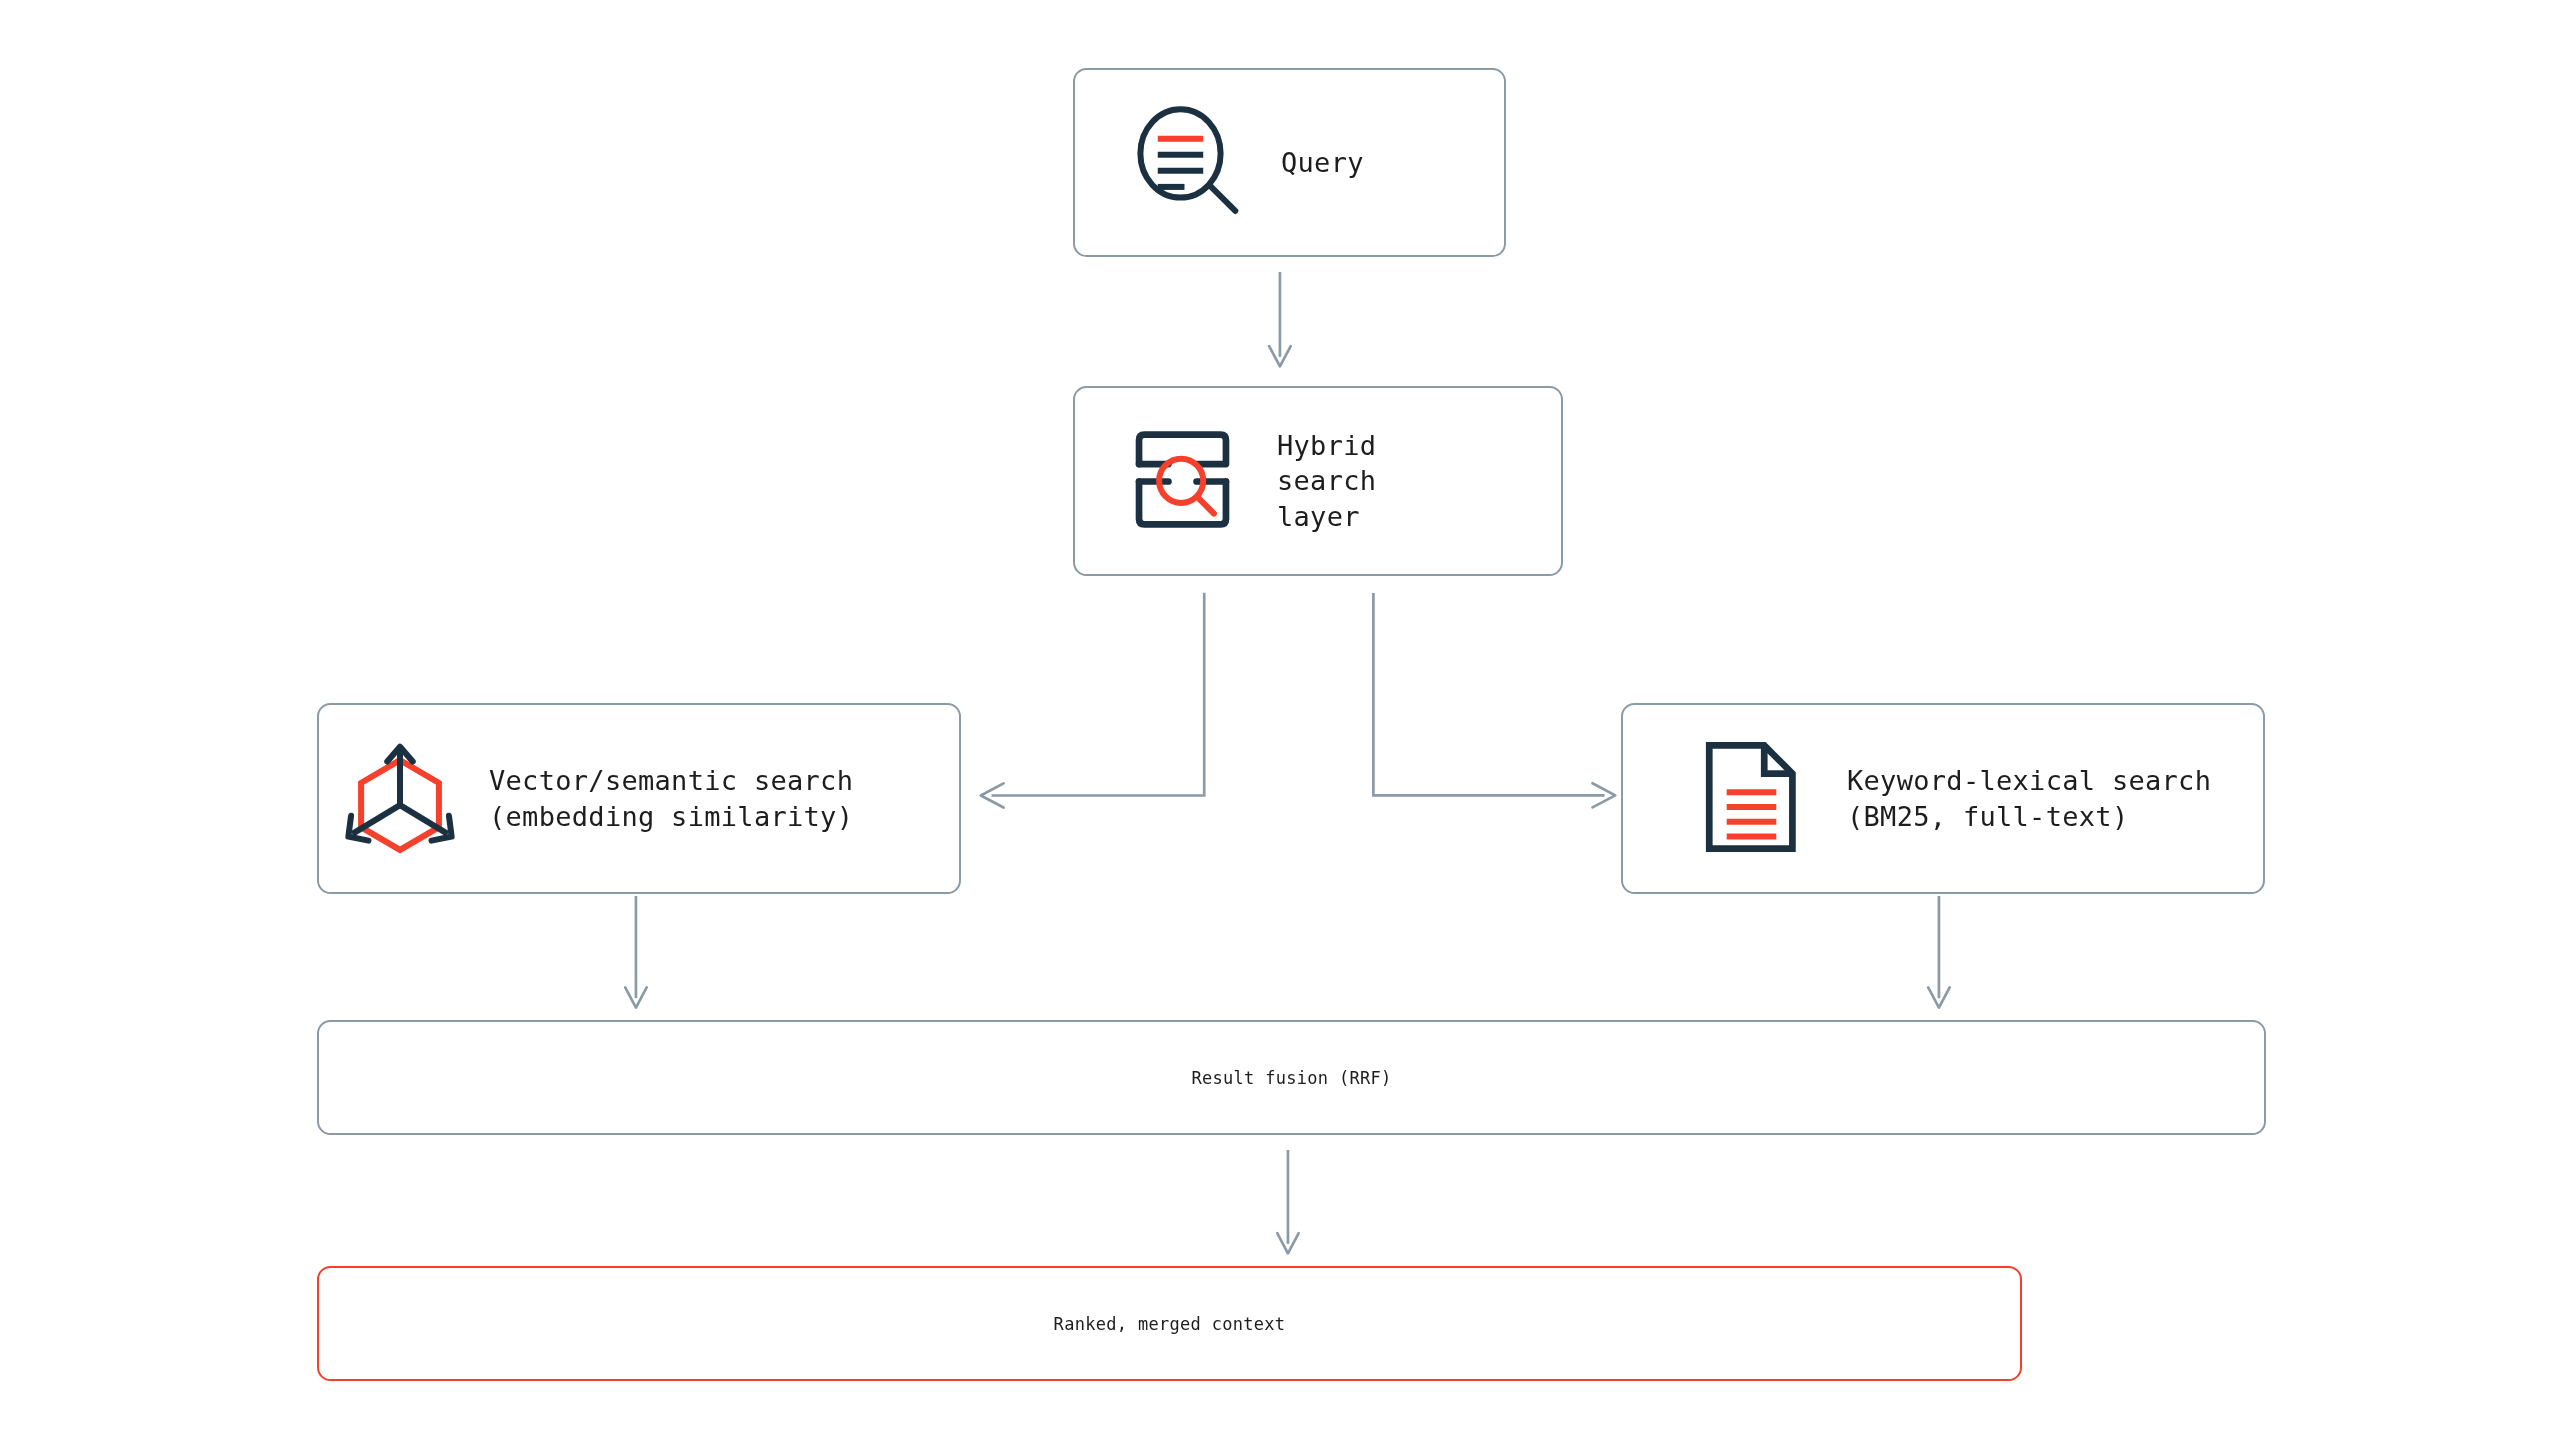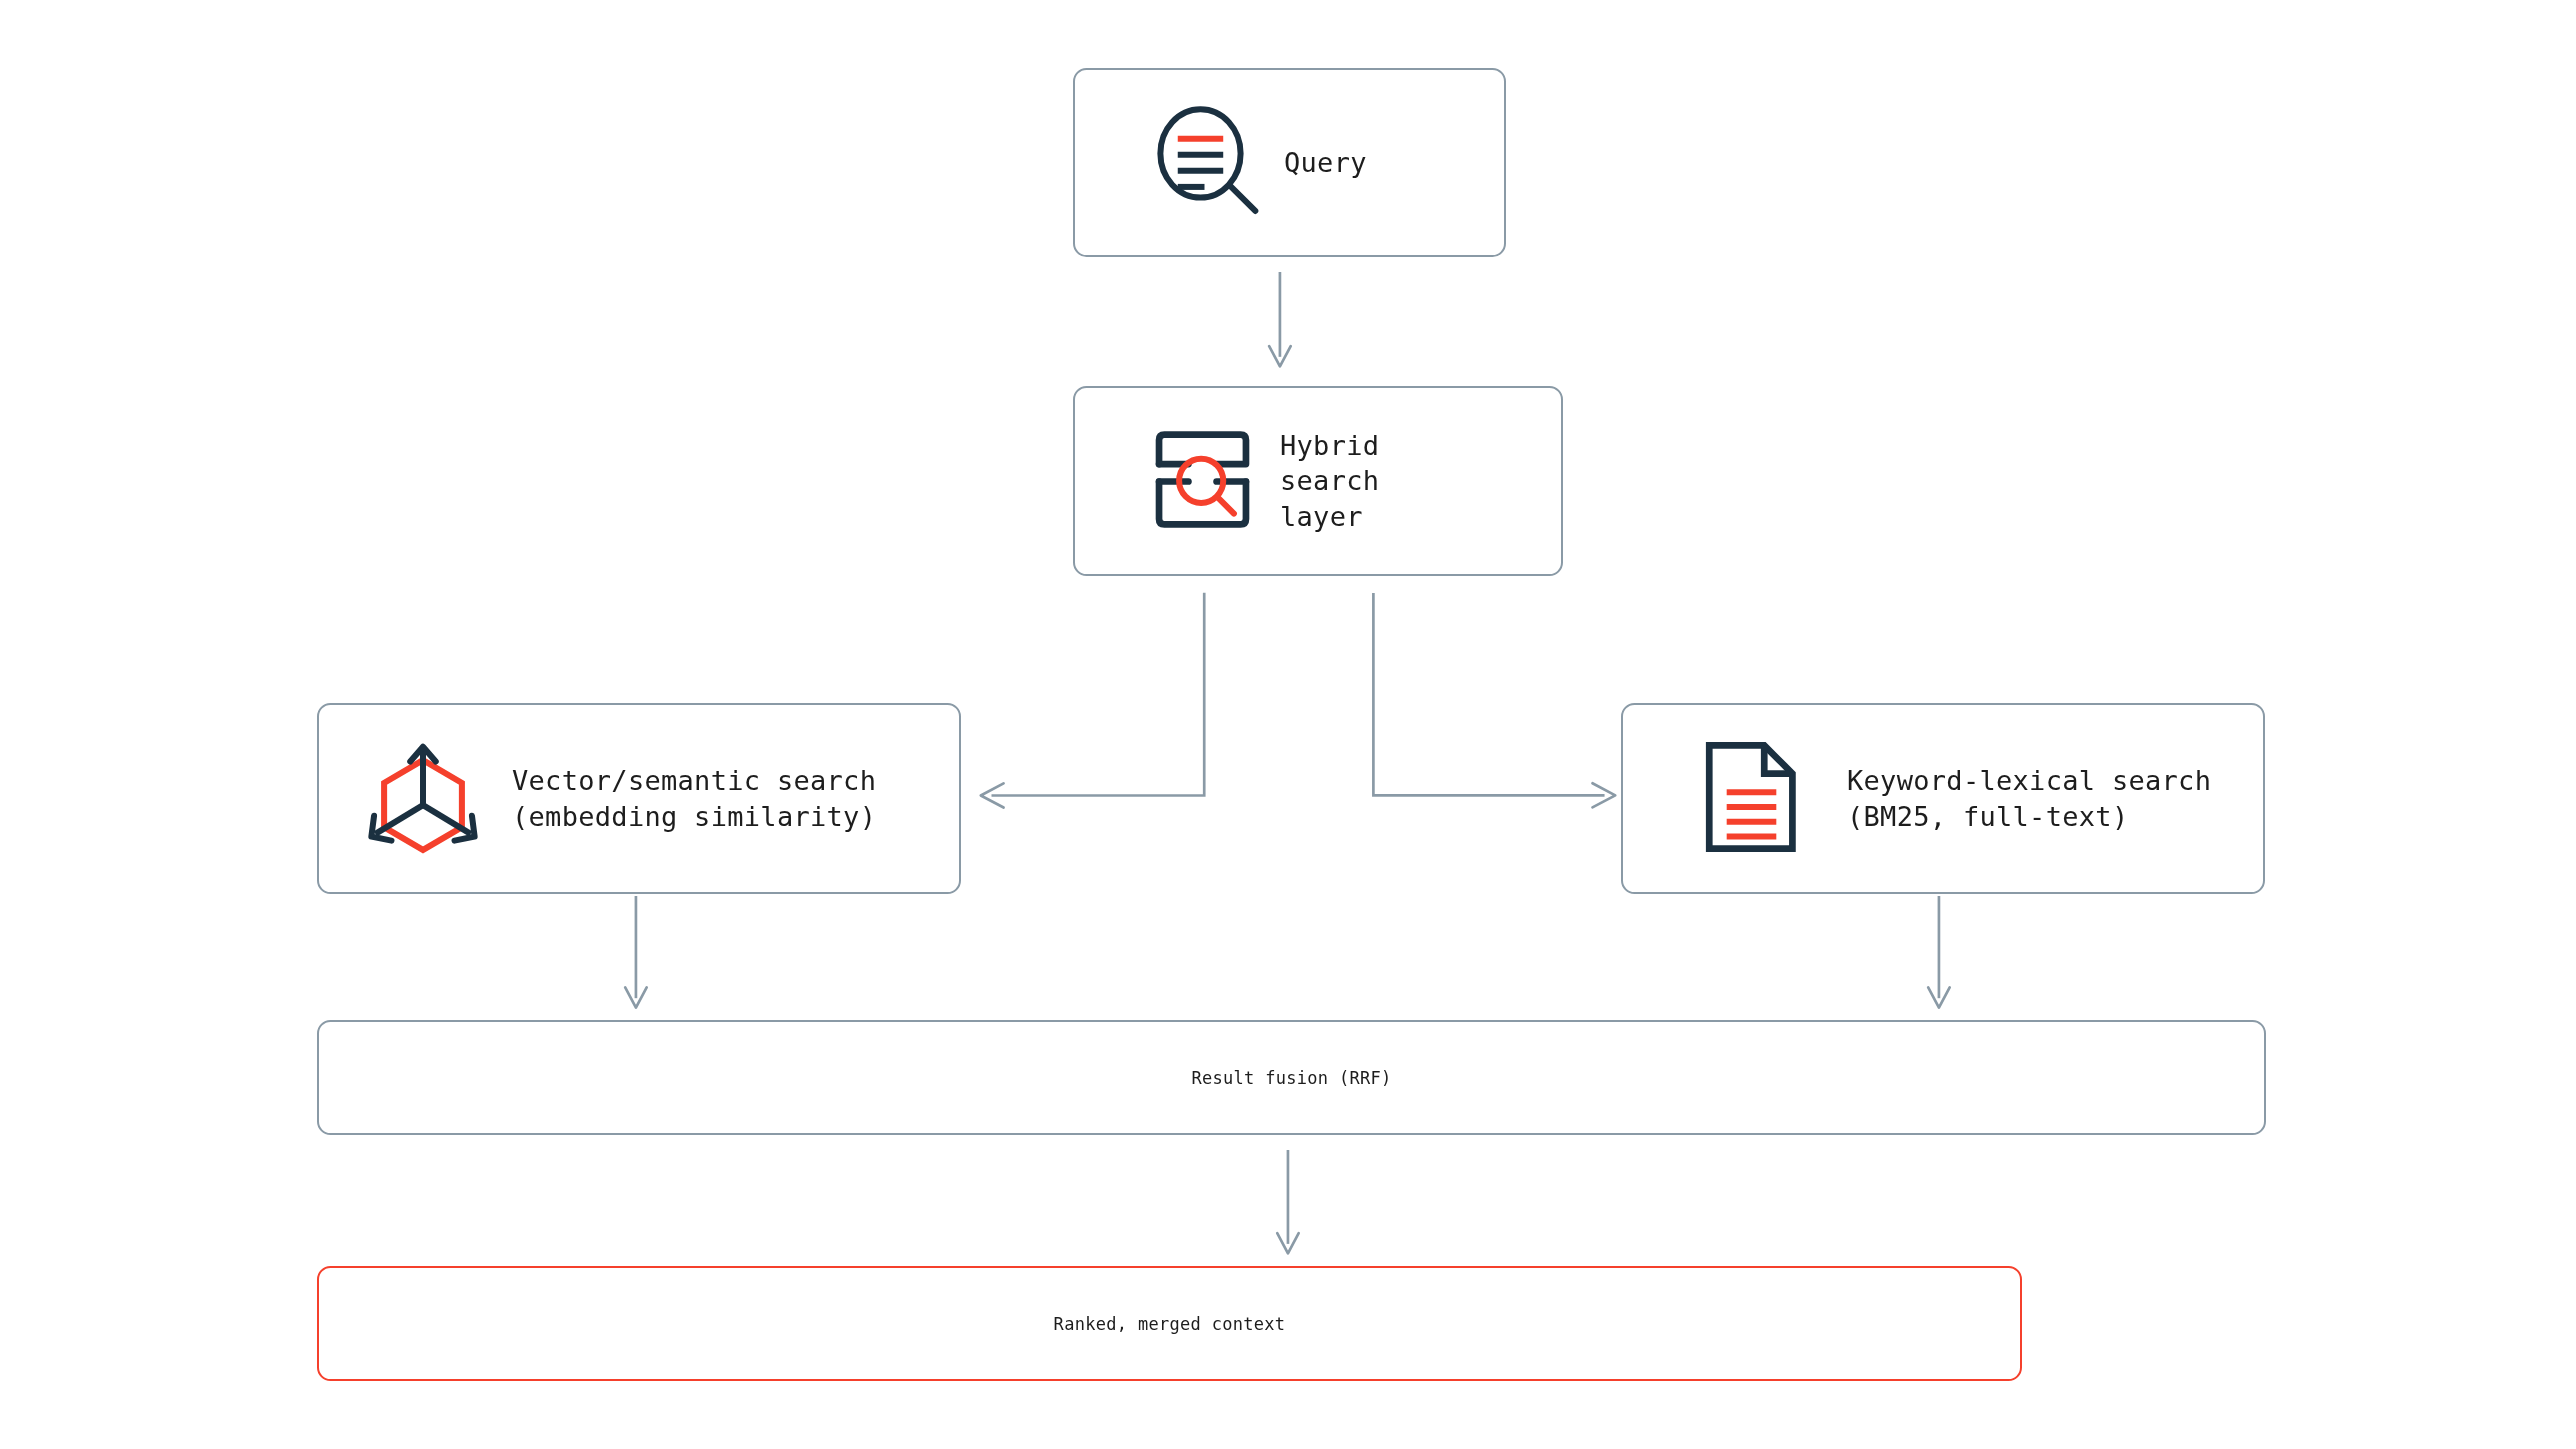--- a/index.html
+++ b/index.html
@@ -34,22 +34,22 @@
   }
   .node.accent {
     border-color: #f5402c;
   }
   .node.centered {
     justify-content: center;
   }
   .node-inner {
     display: flex;
     align-items: center;
-    gap: 22px;
-    padding-left: 72px;
+    gap: 39px;
+    padding-left: 52px;
   }
   .node-label {
     font-family: "DejaVu Sans Mono", monospace;
     font-size: 27px;
     line-height: 1.32;
     color: #1d1d1d;
     white-space: pre;
     letter-spacing: 0.3px;
   }
   .node-label.small-lead {
@@ -129,21 +129,21 @@
   </div>
 
   <div class="conn" style="left:1362px; top:590px; width:268px; height:215px;">
     <svg width="268" height="215" viewBox="0 0 400 320">
       <polyline points="17,4 17,306 362,306" fill="none" stroke="#8a9aa6" stroke-width="4" stroke-linecap="butt" stroke-linejoin="miter"></polyline>
       <polyline points="344,288 378,306 344,324" fill="none" stroke="#8a9aa6" stroke-width="4" stroke-linecap="round" stroke-linejoin="round"></polyline>
     </svg>
   </div>
 
   <div class="node" style="left:317px; top:703px; width:644px; height:191px;">
-    <div class="node-inner" style="padding-left:47px; gap:32px;">
+    <div class="node-inner" style="padding-left:24px; gap:32px;">
       <span class="icon-slot">
         <svg width="114" height="114" viewBox="0 0 170 170">
           <polygon points="85,30 143,64 143,130 85,164 27,130 27,64" fill="none" stroke="#f5402c" stroke-width="9" stroke-linejoin="miter"></polygon>
           <line x1="85" y1="97" x2="85" y2="12" stroke="#1b3040" stroke-width="9" stroke-linecap="butt"></line>
           <polyline points="66,32 85,10 104,32" fill="none" stroke="#1b3040" stroke-width="9" stroke-linecap="round" stroke-linejoin="round"></polyline>
           <line x1="85" y1="97" x2="14" y2="140" stroke="#1b3040" stroke-width="9" stroke-linecap="butt"></line>
           <polyline points="12,113 8,144 38,150" fill="none" stroke="#1b3040" stroke-width="9" stroke-linecap="round" stroke-linejoin="round"></polyline>
           <line x1="85" y1="97" x2="156" y2="140" stroke="#1b3040" stroke-width="9" stroke-linecap="butt"></line>
           <polyline points="158,113 162,144 132,150" fill="none" stroke="#1b3040" stroke-width="9" stroke-linecap="round" stroke-linejoin="round"></polyline>
         </svg>

